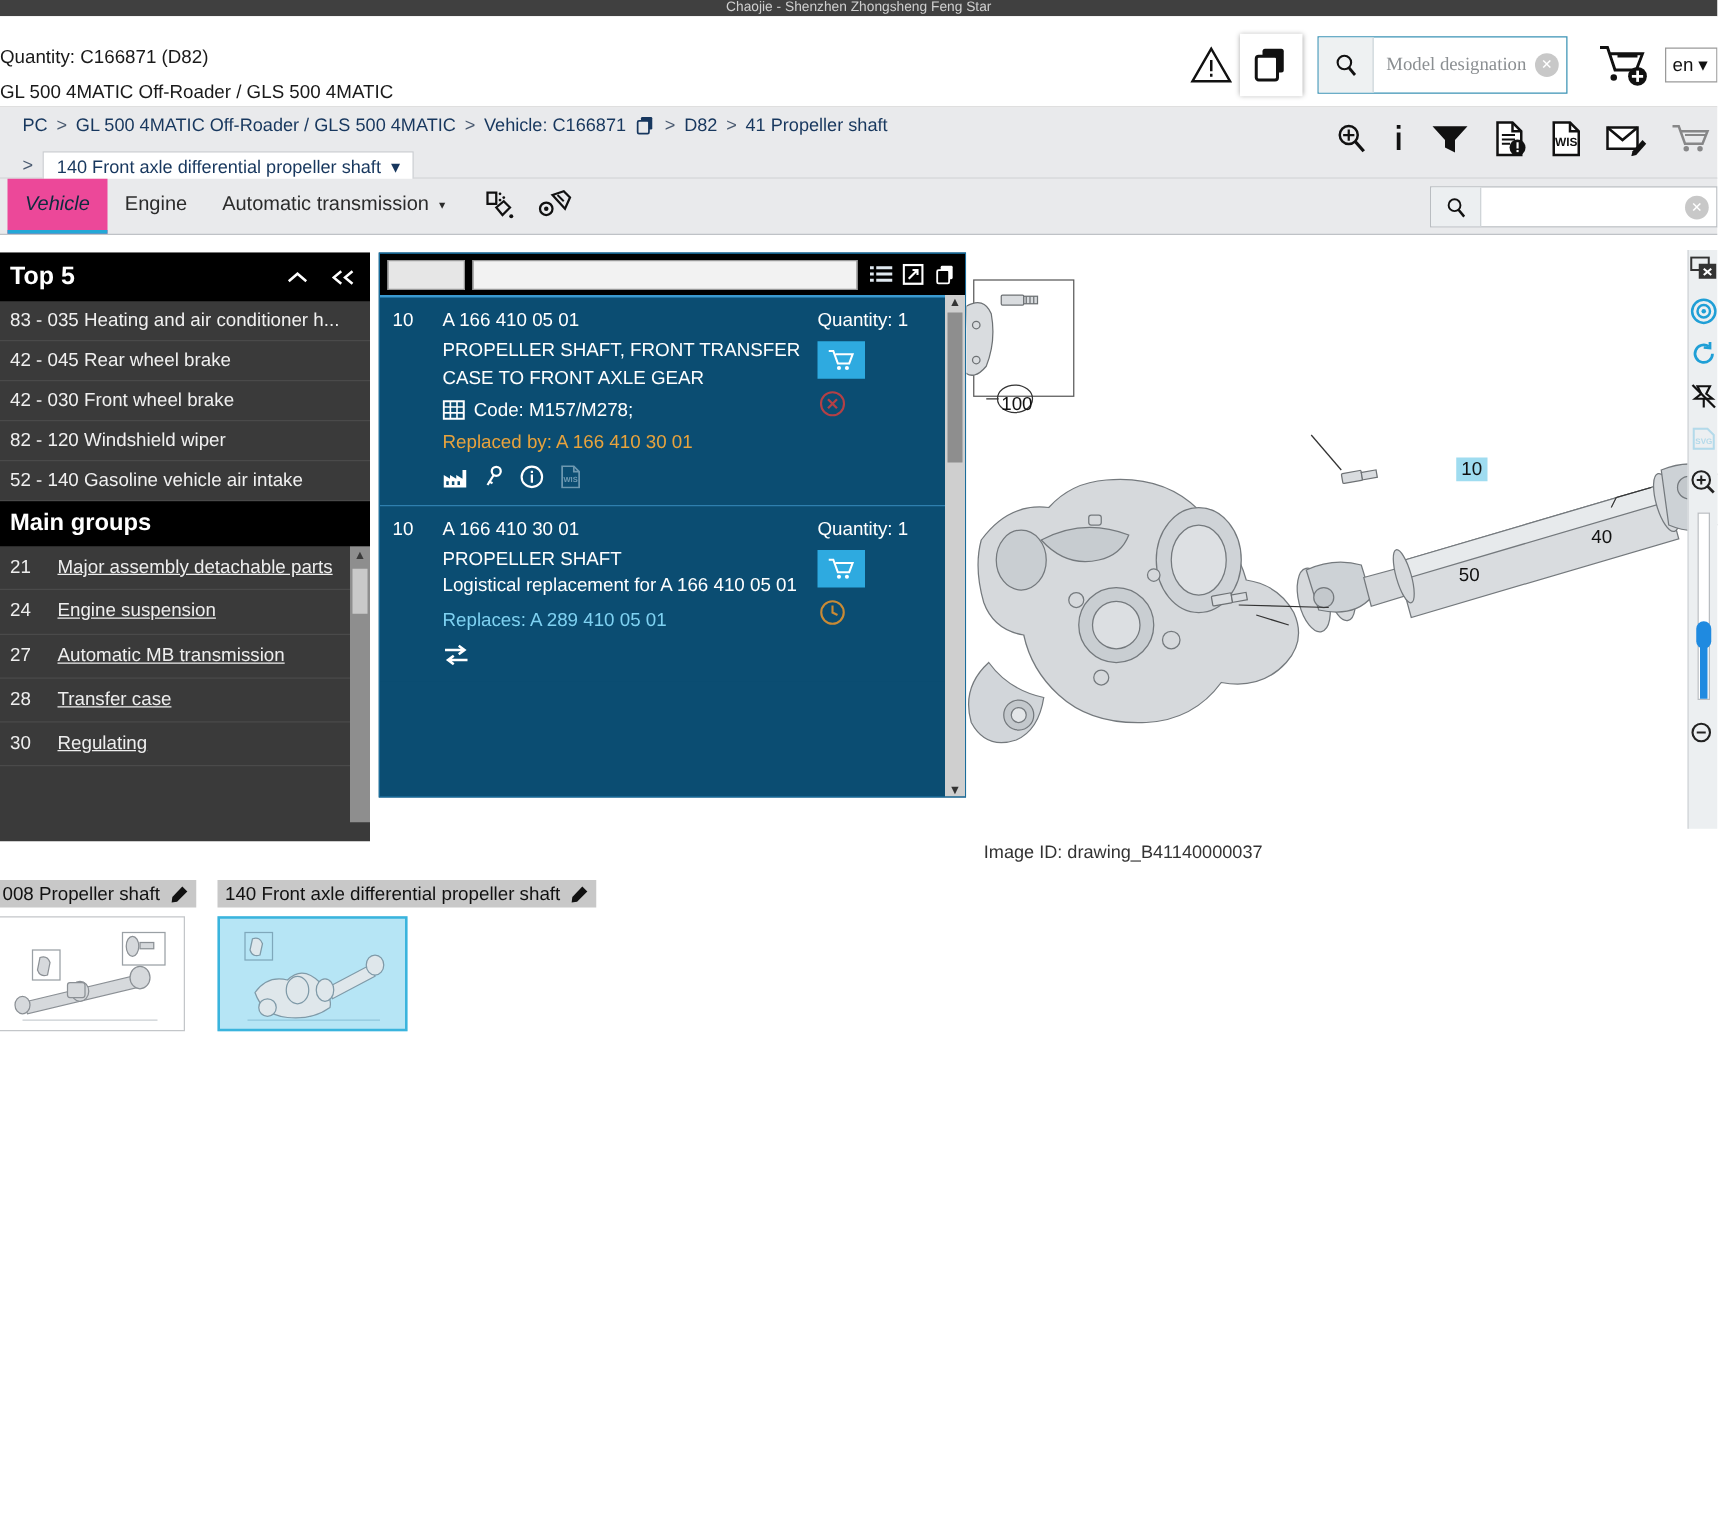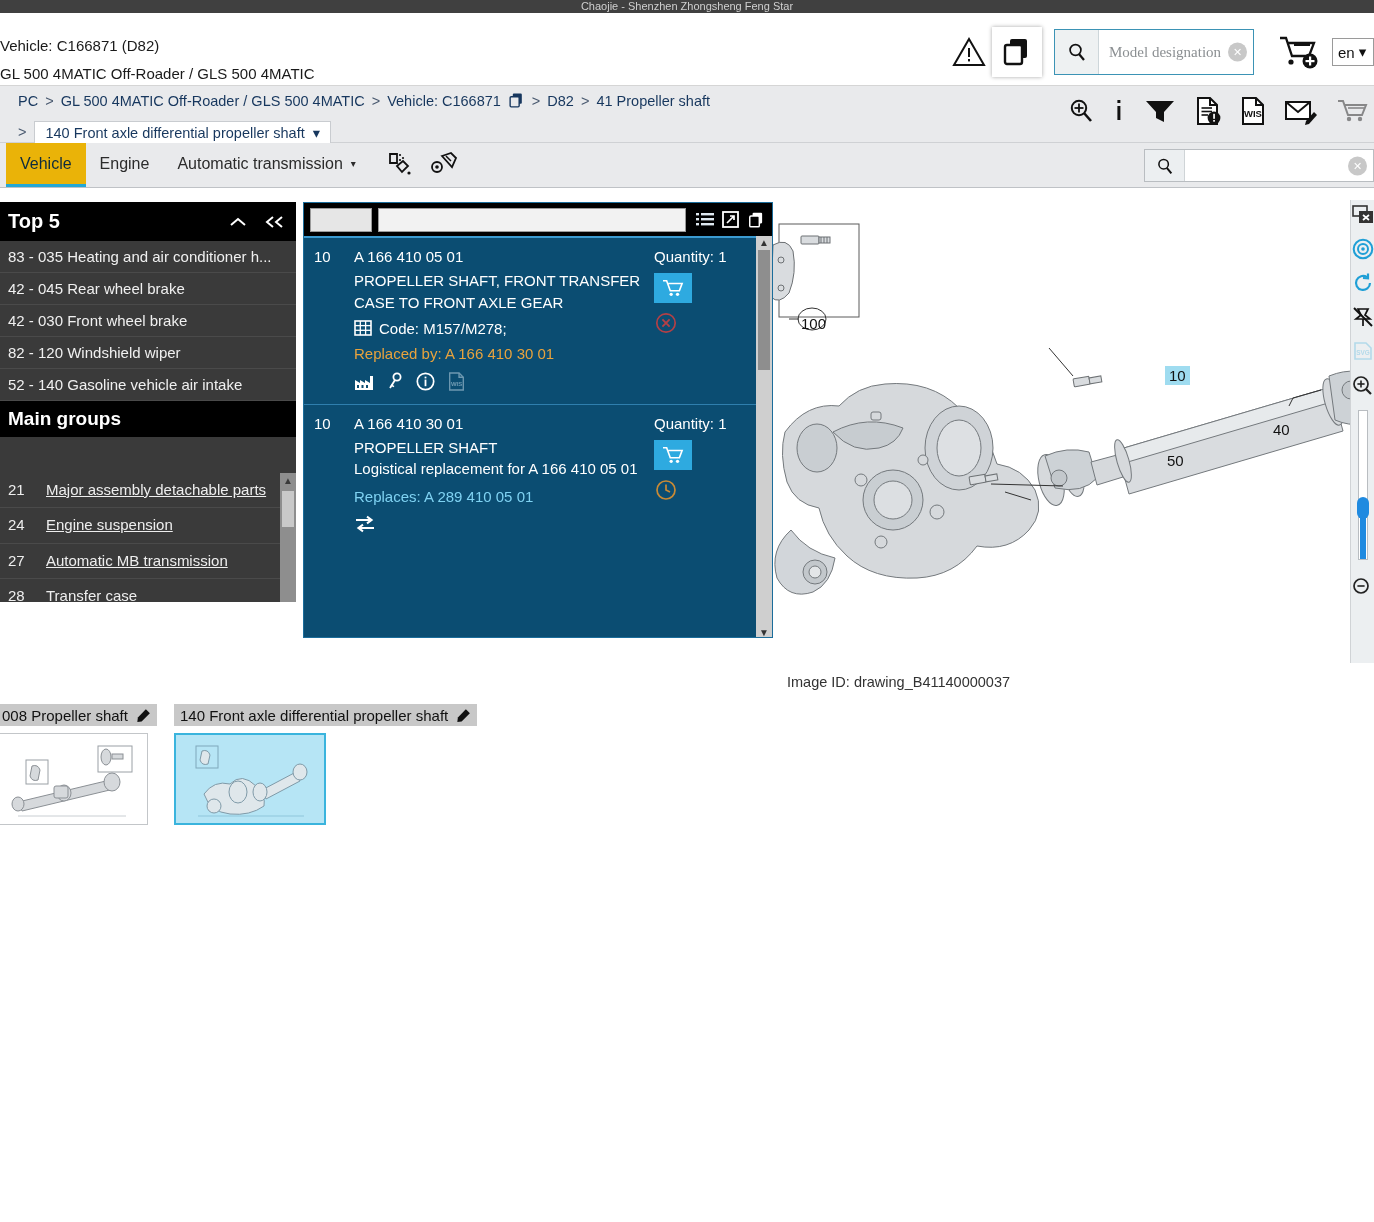--- a/index.html
+++ b/index.html
@@ -84,54 +84,54 @@
   
   .tabbar {
     position: absolute; top: 143px; left: 0; width: 1374px; height: 45px;
     background: #e9eaec; border-bottom: 1px solid #bfc2c6;
   }
   .tabs { position: absolute; left: 6px; top: 0; display: flex; align-items: stretch; height: 44px; }
   .tab {
     padding: 0 14px; display: flex; align-items: center; font-size: 16px; color: #2b2b2b;
     border-bottom: 3px solid transparent;
   }
-  .tab.active { background: #eab308; color: #0d2b3e; border-bottom: 3px solid #24a8d6; }
+  .tab.active { background: #ec4899; color: #0d2b3e; border-bottom: 3px solid #24a8d6; font-style: italic; }
   .tab .caret { margin-left: 8px; font-size: 10px; }
   .tab-tools { display: flex; align-items: center; gap: 14px; padding-left: 14px; }
   .tabsearch {
     position: absolute; right: 0; top: 6px; width: 230px; height: 33px; display: flex;
     border: 1px solid #b9bdc1; background: #fff;
   }
   .tabsearch .sbtn2 {
     width: 40px; background: #eceff1; border-right: 1px solid #cfd4d7;
     display: flex; align-items: center; justify-content: center;
   }
   .tabsearch .sfield { flex: 1; position: relative; }
 
   
   .sidebar {
-    position: absolute; left: 0; top: 202px; width: 296px; height: 400px;
+    position: absolute; left: 0; top: 202px; width: 296px; height: 471px;
     background: #3a3a3a; color: #fff; overflow: hidden;
   }
   .sb-hd {
     background: #000; height: 39px; display: flex; align-items: center;
     padding: 0 10px 0 8px; font-size: 20px; font-weight: bold;
   }
   .sb-hd .sp { flex: 1; }
   .sb-hd .hic { margin-left: 16px; display: inline-flex; }
   .sb-row {
     height: 32px; display: flex; align-items: center; padding: 0 8px;
     font-size: 15px; color: #f0f0f0; border-bottom: 1px solid #4a4a4a;
     white-space: nowrap; overflow: hidden;
   }
   .sb-sub {
     background: #000; height: 36px; display: flex; align-items: center; padding: 0 8px;
     font-size: 19px; font-weight: bold;
   }
-  .mg-wrap { position: relative; height: 221px; overflow: hidden; margin-top: 36px; }
+  .mg-wrap { position: relative; height: 221px; overflow: hidden; }
   .mg-row {
     display: flex; align-items: flex-start; padding: 7px 20px 7px 8px;
     font-size: 15px; color: #eee; border-bottom: 1px solid #4a4a4a; line-height: 1.35;
   }
   .mg-row .num { width: 38px; flex: none; }
   .mg-row .lbl { flex: 1; text-decoration: underline; }
   .mg-scroll {
     position: absolute; right: 0; top: 0; width: 16px; height: 221px; background: #8e8e8e;
   }
   .mg-scroll .thumb { position: absolute; top: 18px; left: 2px; width: 12px; height: 36px; background: #c9c9c9; }
@@ -214,21 +214,21 @@
 </style>
 </head>
 <body>
 
 <div class="app">
 
   <div class="topbar">Chaojie - Shenzhen Zhongsheng Feng Star</div>
 
   <div class="header">
     <div class="veh-info">
-      <div class="veh-line1">Vehicle: C166871 (D82)</div>
+      <div class="veh-line1">Quantity: C166871 (D82)</div>
       <div class="veh-line2">GL 500 4MATIC Off-Roader / GLS 500 4MATIC</div>
     </div>
 
     <div class="hdr-icons">
       <span class="ic warn-ic">
         <svg width="34" height="30" viewBox="0 0 34 30">
             <path d="M17 2 L32 28 H2 Z" fill="none" stroke="#111" stroke-width="2"></path>
             <rect x="16" y="11" width="2" height="9" fill="#111"></rect>
             <rect x="16" y="22" width="2" height="2.4" fill="#111"></rect>
           </svg>

